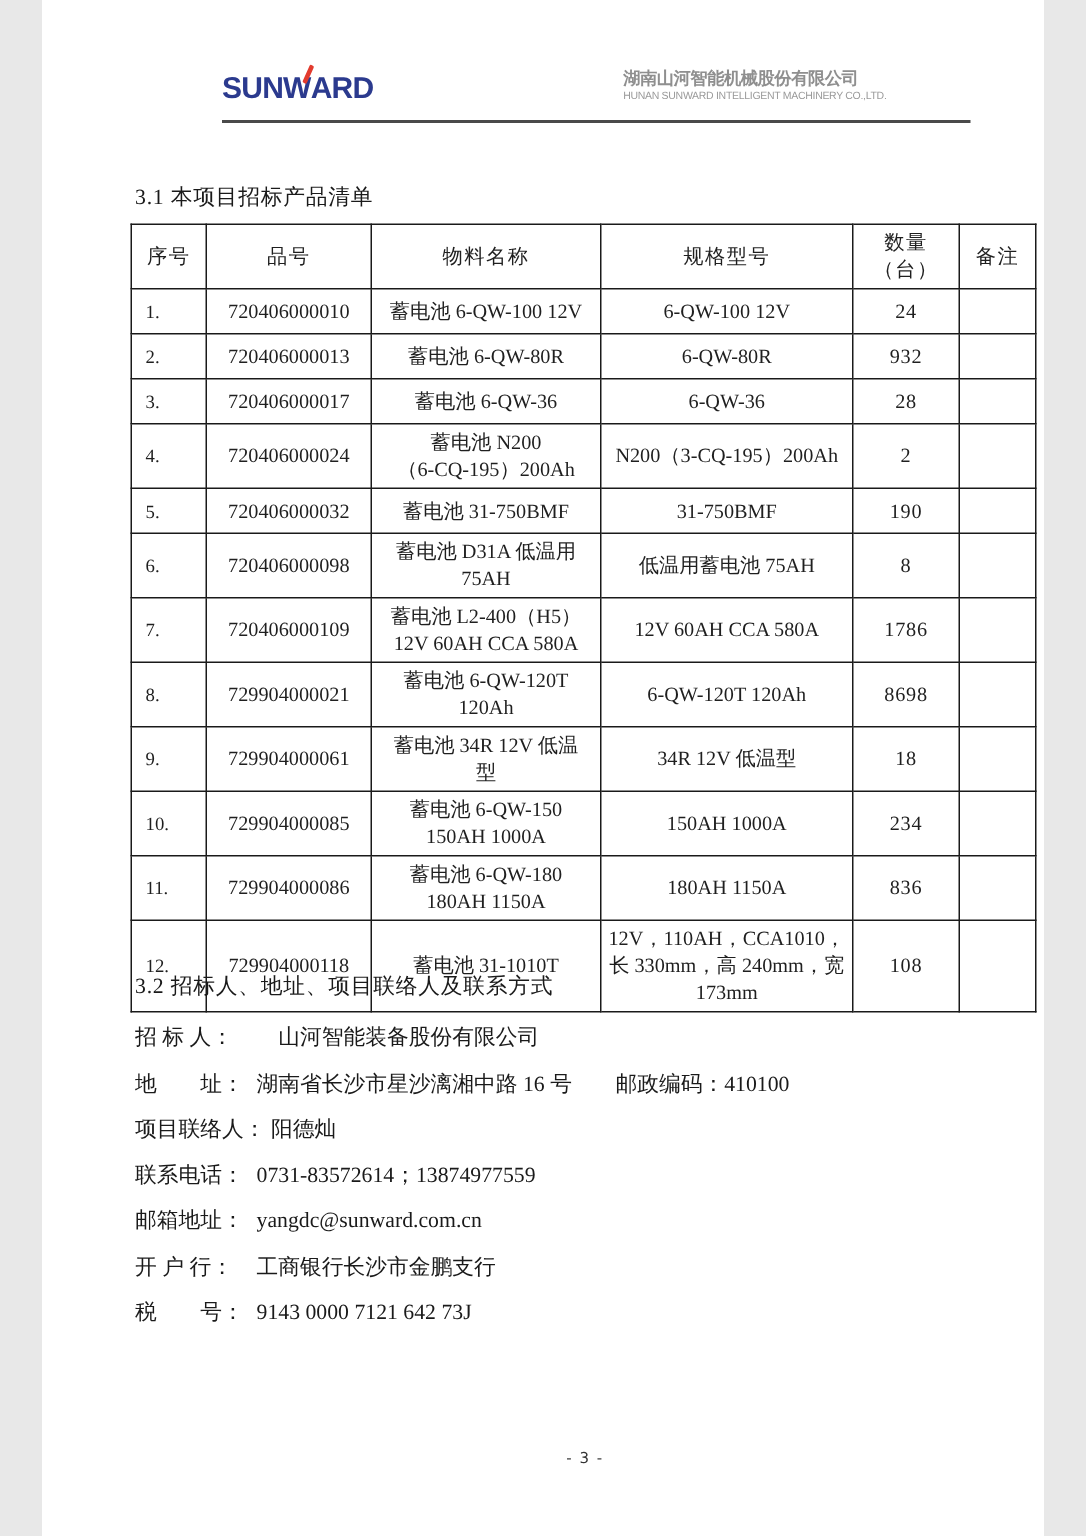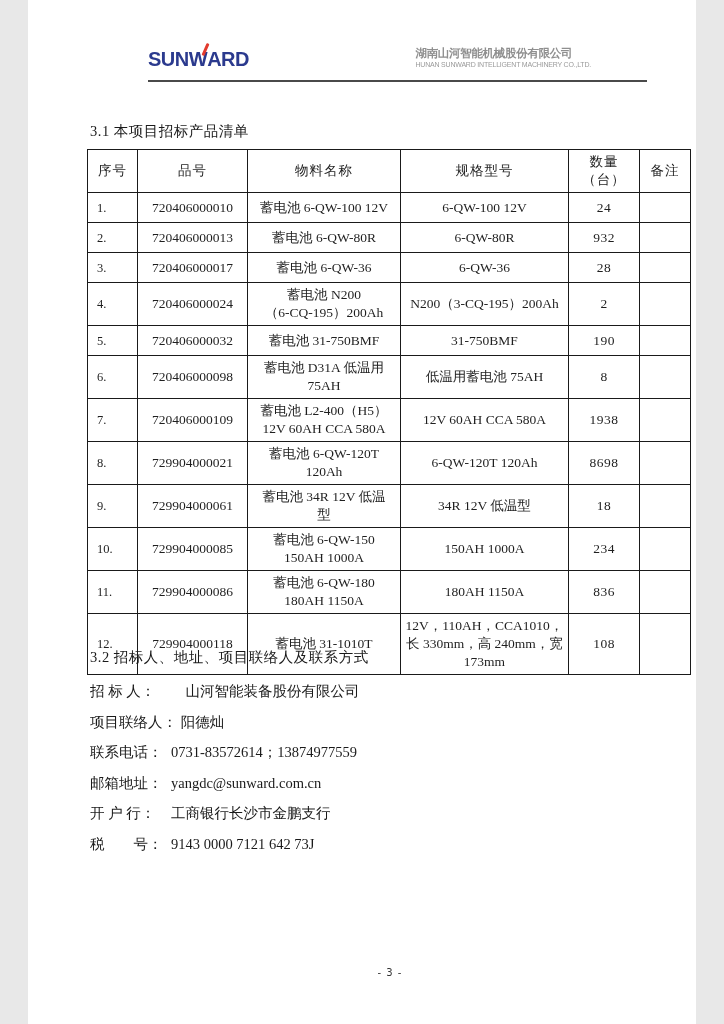--- a/index.html
+++ b/index.html
@@ -150,21 +150,21 @@
             <td class="cell-spec">低温用蓄电池 75AH</td>
             <td class="cell-qty">8</td>
             <td class="cell-note"></td>
           </tr>
           <tr>
             <td class="cell-no">7.</td>
             <td class="cell-partno">720406000109</td>
             <td class="cell-name">蓄电池 L2-400（H5）
 12V 60AH CCA 580A</td>
             <td class="cell-spec">12V 60AH CCA 580A</td>
-            <td class="cell-qty">1938</td>
+            <td class="cell-qty">1786</td>
             <td class="cell-note"></td>
           </tr>
           <tr>
             <td class="cell-no">8.</td>
             <td class="cell-partno">729904000021</td>
             <td class="cell-name">蓄电池 6-QW-120T
 120Ah</td>
             <td class="cell-spec">6-QW-120T 120Ah</td>
             <td class="cell-qty">8698</td>
             <td class="cell-note"></td>
@@ -206,20 +206,21 @@
             <td class="cell-qty">108</td>
             <td class="cell-note"></td>
           </tr>
         </tbody>
     </table>
   </div>
 
   <div class="abs sub-title sub-title-2">3.2 招标人、地址、项目联络人及联系方式</div>
   <div class="abs contact-list">
       <div class="contact-line"><span class="contact-label">招 标 人：</span><span class="contact-value">　山河智能装备股份有限公司</span></div>
+      <div class="contact-line"><span class="contact-label">地　　址：</span><span class="contact-value">湖南省长沙市星沙漓湘中路 16 号　　邮政编码：410100</span></div>
       <div class="contact-line"><span class="contact-label">项目联络人：</span><span class="contact-value"> 阳德灿</span></div>
       <div class="contact-line"><span class="contact-label">联系电话：</span><span class="contact-value">0731-83572614；13874977559</span></div>
       <div class="contact-line"><span class="contact-label">邮箱地址：</span><span class="contact-value">yangdc@sunward.com.cn</span></div>
       <div class="contact-line"><span class="contact-label">开 户 行：</span><span class="contact-value">工商银行长沙市金鹏支行</span></div>
       <div class="contact-line"><span class="contact-label">税　　号：</span><span class="contact-value">9143 0000 7121 642 73J</span></div>
     </div>
 
   <div class="abs footer">- 3 -</div>
 </div>
 

